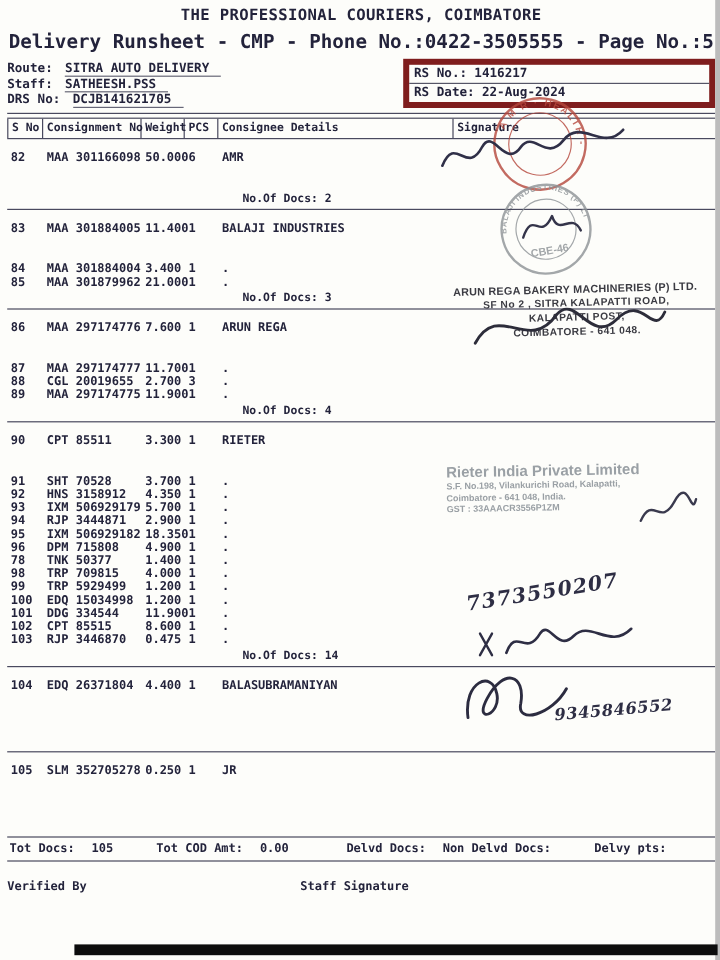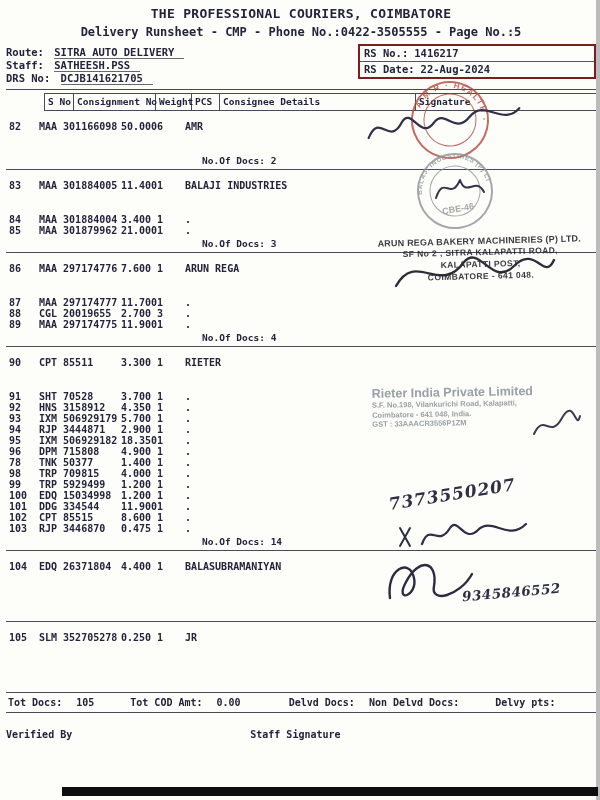--- a/index.html
+++ b/index.html
@@ -4,38 +4,38 @@
 <style>
   * { margin:0; padding:0; box-sizing:border-box; }
   html,body { background:#888; }
   .page {
     width:600px; height:800px; margin:0 auto; position:relative;
     background:#fdfdfa; overflow:hidden;
     font-family:"DejaVu Sans Mono", monospace; color:#23233b;
   }
   .doc { padding:6px 4px 0 6px; }
   .title { text-align:center; font-size:13px; font-weight:700; letter-spacing:.3px; }
-  .subtitle { text-align:center; font-size:12px; font-weight:700; margin-top:4px; }
+  .subtitle { text-align:center; font-size:16px; font-weight:700; margin-top:4px; }
 
   .info { position:relative; margin-top:7px; font-size:10.5px; font-weight:700; }
   .info-line { height:13px; white-space:nowrap; }
   .info-line .lbl { margin-right:4px; }
   .info-line .val { border-bottom:1px solid #667; padding-right:10px; }
-  .rs-box { position:absolute; top:-2px; right:0; width:238px; border:2px solid #7f1d1d; background:transparent; }
+  .rs-box { position:absolute; top:-2px; right:0; width:260px; border:5px solid #7f1d1d; background:transparent; }
   .rs-row { display:flex; padding:1px 4px 2px 4px; white-space:nowrap; }
   .rs-row.first { border-bottom:1px solid #556; }
   .rs-row .lbl { margin-right:6px; }
 
   .hr { border-top:1px solid #49495e; }
   .info-bottom { margin-top:4px; }
 
   .thead, .row { display:grid; grid-template-columns:30px 82px 36px 28px 196px 1fr; }
   .thead {
     border-top:1px solid #49495e; border-bottom:1px solid #49495e;
-    font-size:9.5px; font-weight:700; margin-top:3px;margin-left:38px;
+    font-size:9.5px; font-weight:700; margin-top:3px;
   }
   .thead span { padding:2px 2px 3px 3px; border-right:1px solid #49495e; white-space:nowrap; }
   .thead span:first-child { border-left:1px solid #49495e; }
   .thead span:last-child { border-right:none; }
 
   .group { padding-top:10px; padding-bottom:3px; }
   .row { font-size:10px; font-weight:700; line-height:11px; }
   .row.gap-top { margin-top:23px; }
   .cell { padding-left:3px; white-space:nowrap; }
   .docs-line { font-size:9.5px; font-weight:700; margin-left:196px; line-height:11px; margin-top:2px; }

